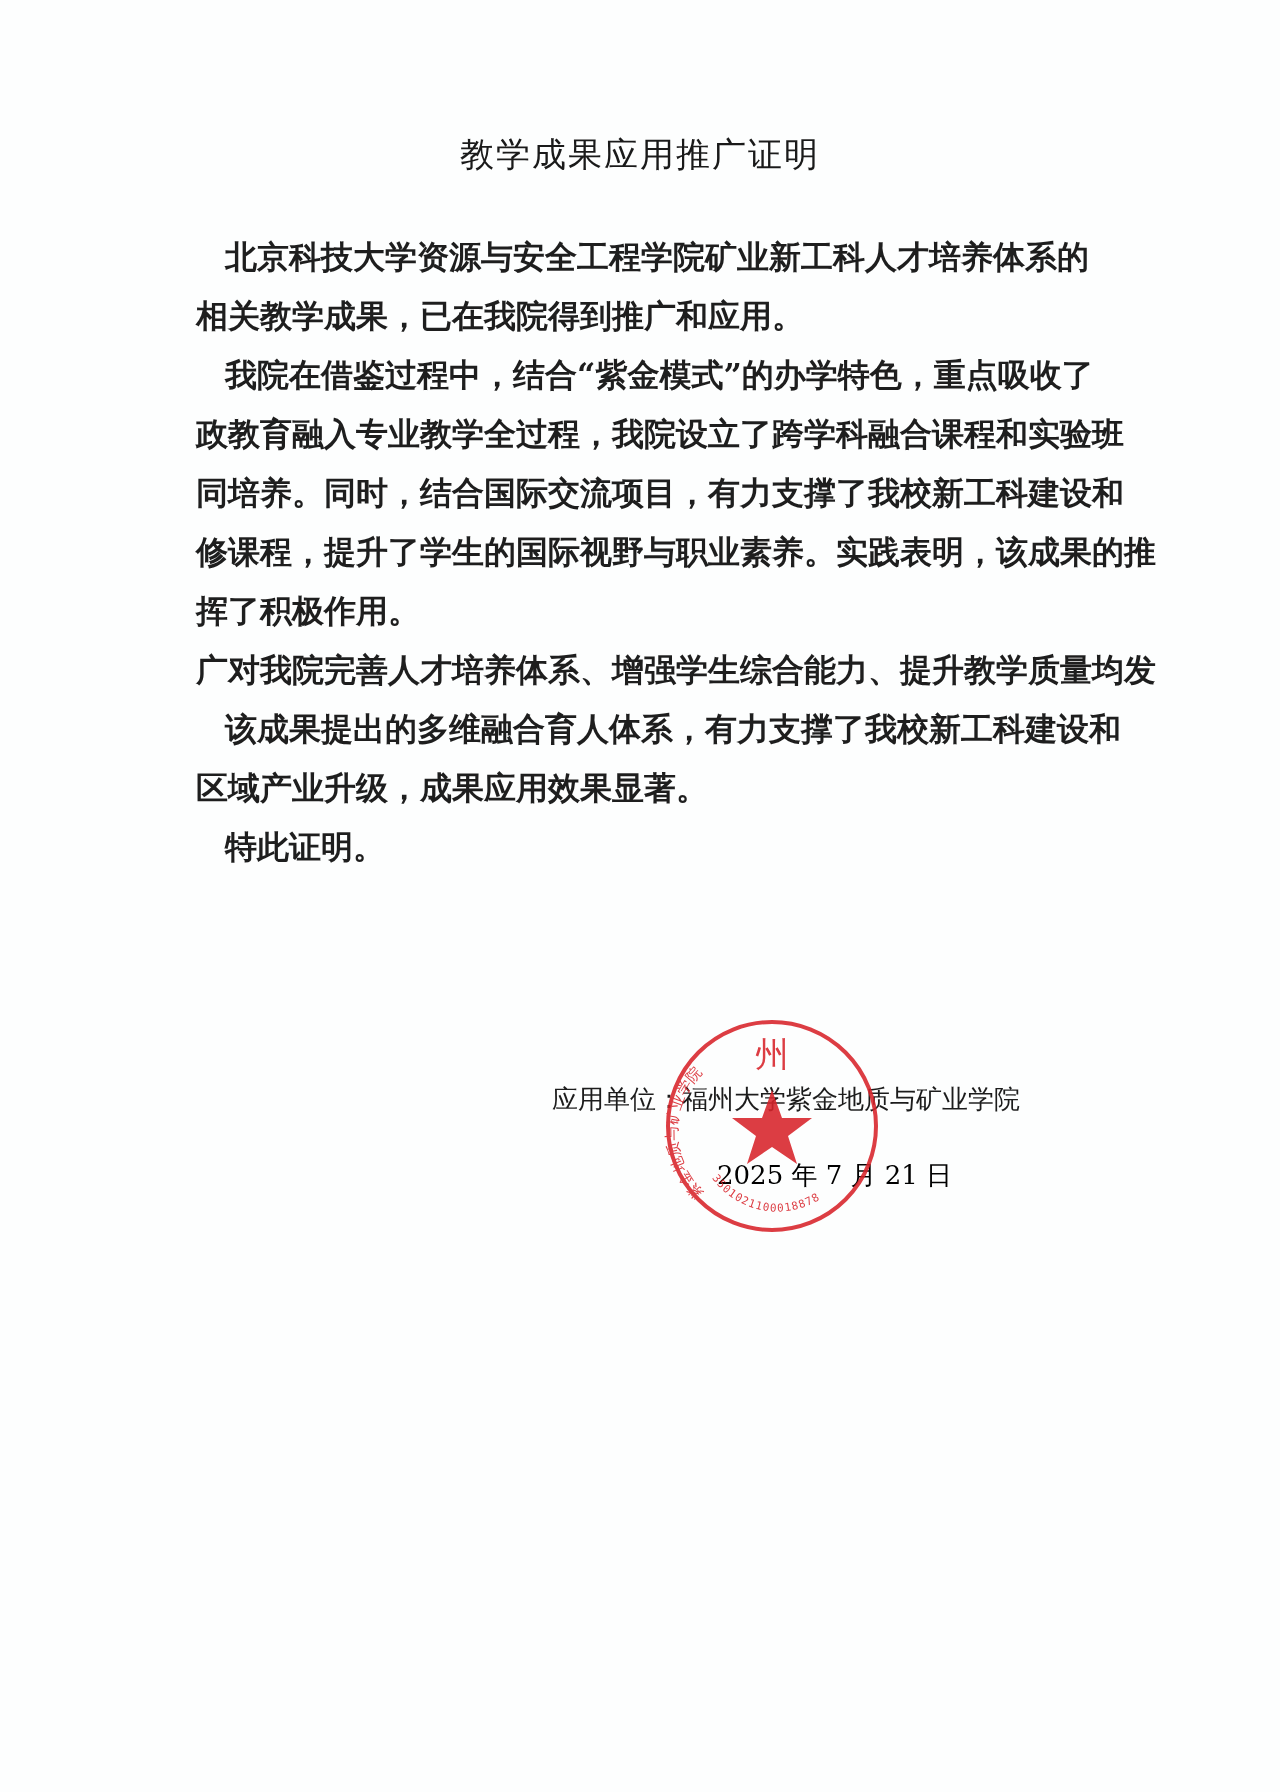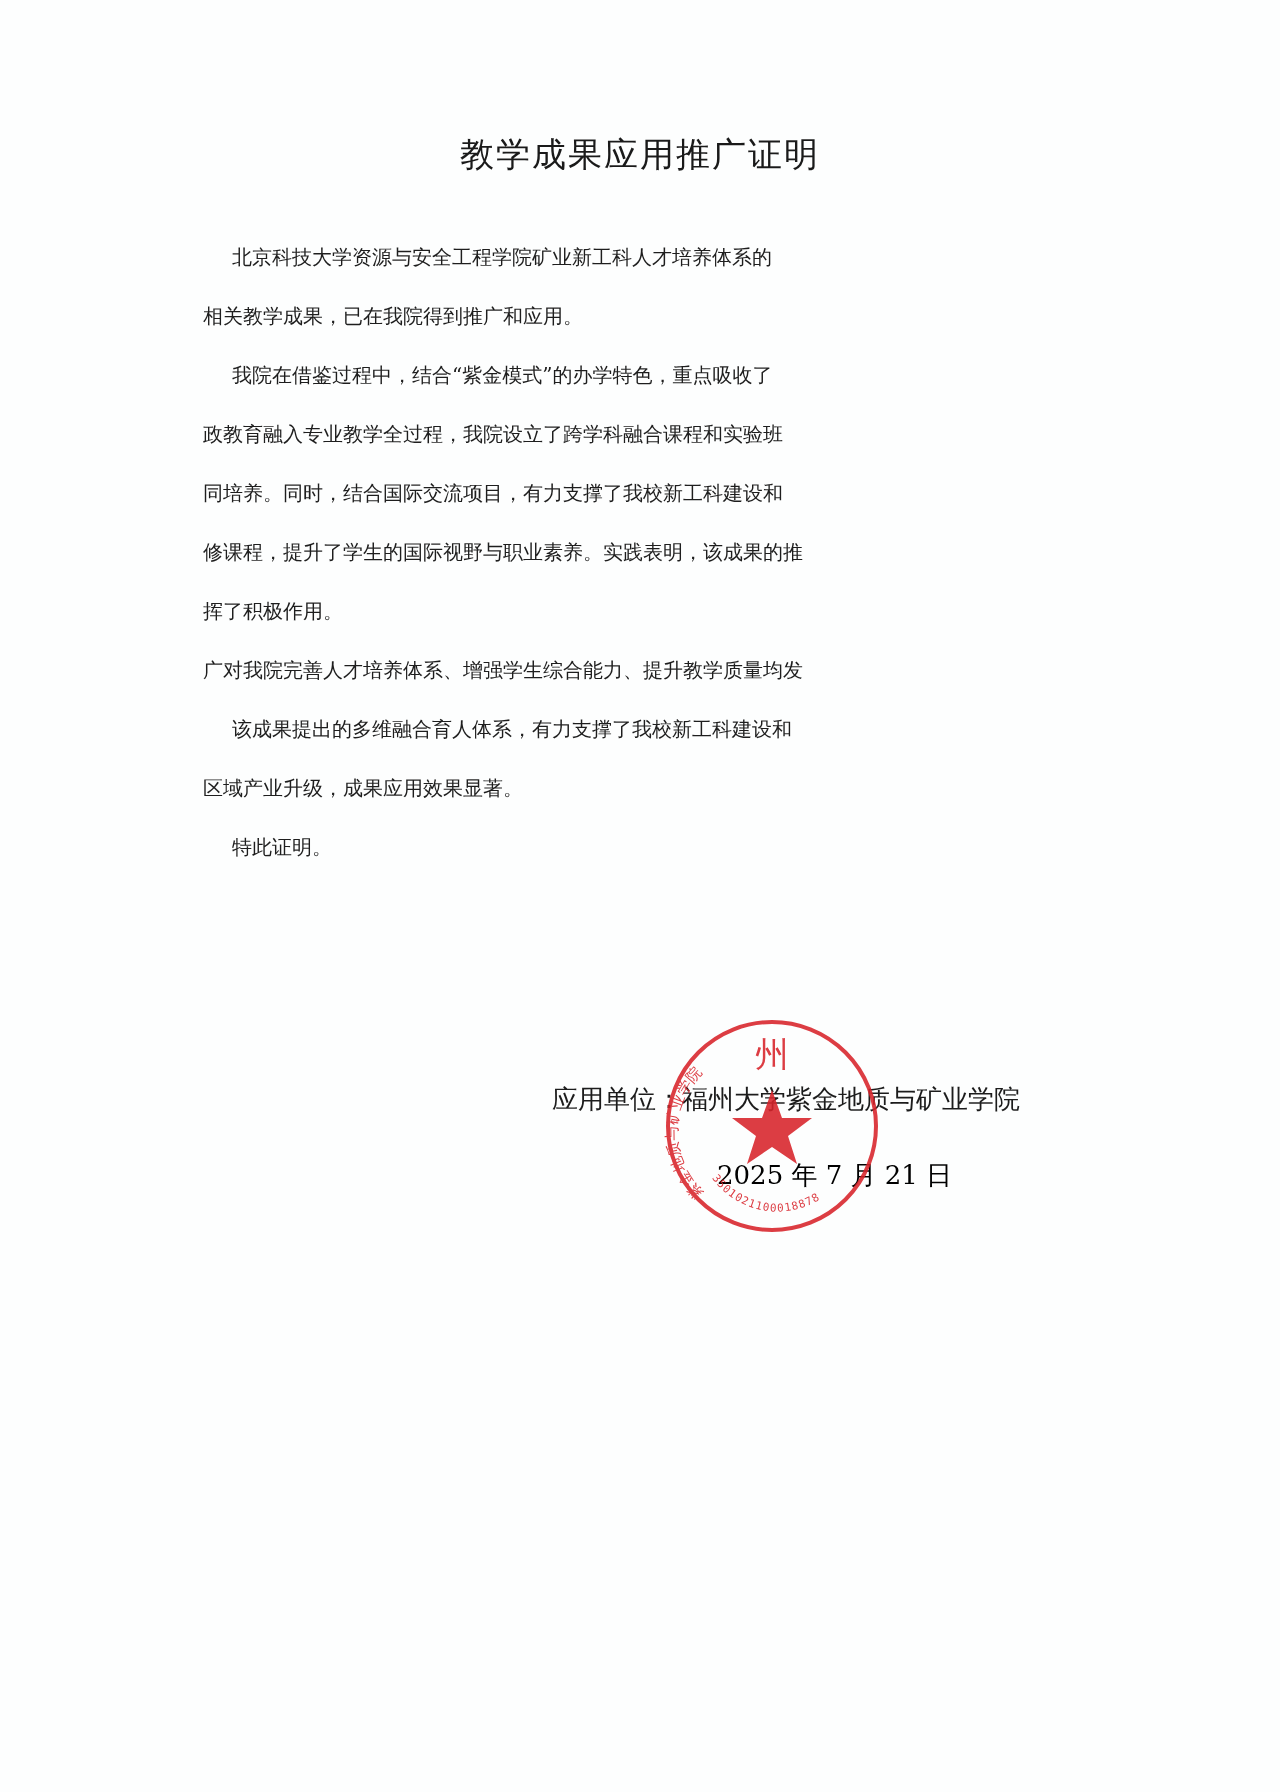--- a/index.html
+++ b/index.html
@@ -8,22 +8,22 @@
     background: #fdfefe;
     font-family: "DejaVu Serif", "Liberation Serif", serif;
     color: #1c1c1c;
   }
   .page { position: absolute; left: 0; top: 0; width: 1256px; height: 1792px; }
   .title {
     position: absolute; top: 132px; left: 0; width: 1280px; text-align: center;
     font-size: 34px; letter-spacing: 2px; color: #1a1a1a;
   }
   .body-text {
-    position: absolute; left: 203px; top: 228px; width: 766px;
-    font-size: 20px; line-height: 59px; color: #1e1e1e;
+    position: absolute; left: 196px; top: 228px; width: 766px;
+    font-size: 32px; line-height: 59px; color: #1e1e1e; font-weight: bold;
   }
   .para { margin: 0; text-indent: 29px; text-align: justify; }
   .para .line { display: block; white-space: nowrap; }
   .para .line.first { padding-left: 29px; }
   .signature {
     position: absolute; left: 552px; top: 1082px; font-size: 26px; white-space: nowrap; color: #1c1c1c;
   }
   .date {
     position: absolute; left: 717px; top: 1158px; font-size: 26px; white-space: nowrap; color: #000000;
   }

